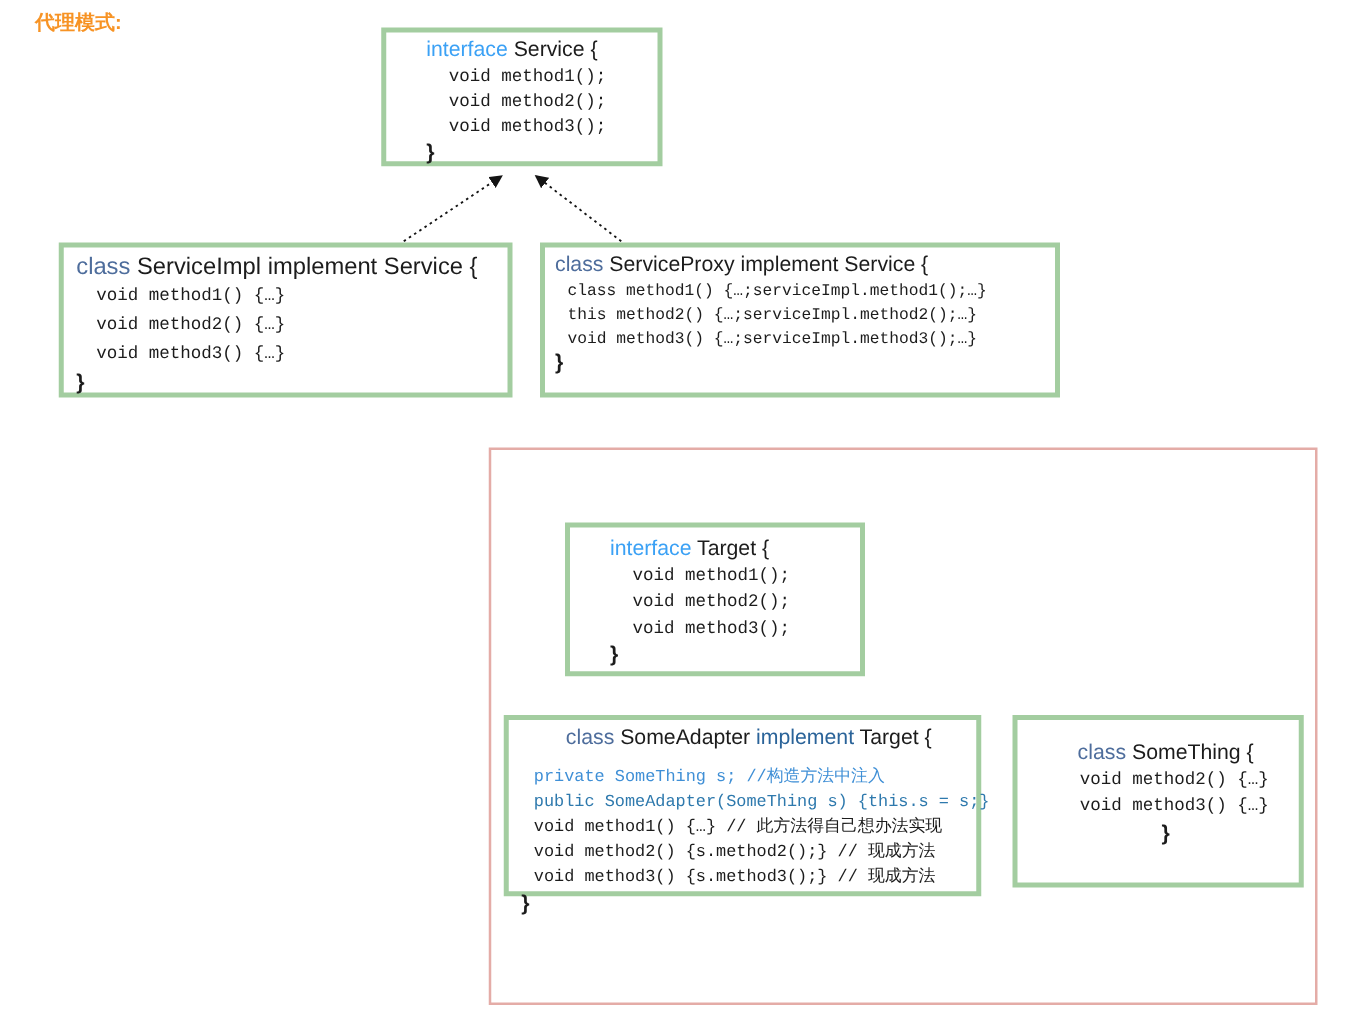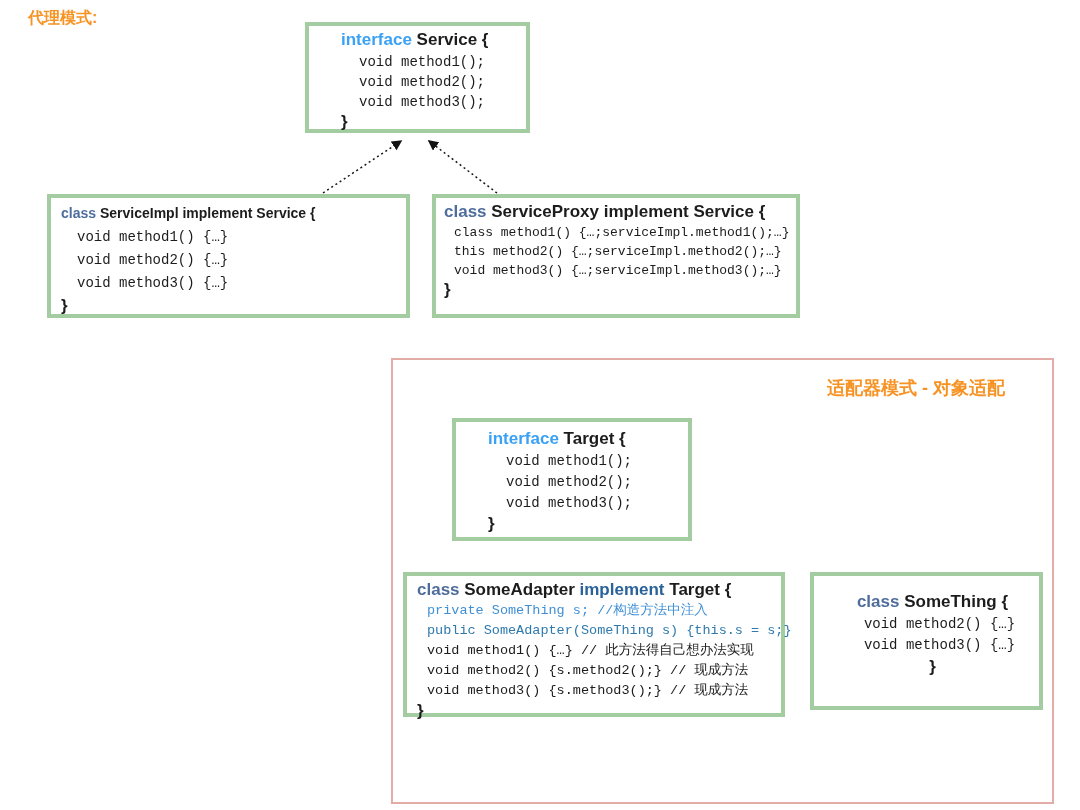--- a/index.html
+++ b/index.html
@@ -15,59 +15,59 @@
     --ink:#1c1c1c;
   }
   html,body{margin:0;padding:0;background:#fff;}
   .canvas{
     position:relative;width:1080px;height:810px;background:#fff;overflow:hidden;
     font-family:"Liberation Sans","DejaVu Sans",sans-serif;color:var(--ink);
   }
   .overlay{position:absolute;left:0;top:0;width:1080px;height:810px;pointer-events:none;}
   .codebox{position:absolute;background:#fff;border:4px solid var(--green);box-sizing:border-box;}
   .panel{position:absolute;background:#fff;border:2px solid var(--pink);box-sizing:border-box;}
-  .hdr{font-weight:bold;font-size:17px;white-space:pre;}
+  .hdr{font-weight:normal;font-size:17px;white-space:pre;}
   .kw-light{color:var(--kw-light);}
   .kw-slate{color:var(--kw-slate);}
   .kw-steel{color:var(--kw-steel);}
   .code{font-family:Liberation Mono, monospace;font-size:14px;white-space:pre;color:var(--ink);}
   .close{font-weight:bold;font-size:17px;}
   .lbl-orange{position:absolute;color:var(--orange);font-weight:bold;}
   .fld{color:var(--code-blue);}
   .ctor{color:var(--code-blue-dark);}
 
   
   .box-service{left:305px;top:22px;width:225px;height:111px;padding:2px 0 0 32px;}
   .box-service .hdr{line-height:24px;}
   .box-service .code{line-height:20px;padding-left:18px;}
   .box-service .close{line-height:19px;}
 
   
   .box-impl{left:47px;top:194px;width:363px;height:124px;padding:3px 0 0 10px;}
-  .box-impl .hdr{line-height:25px;font-size:14px;}
+  .box-impl .hdr{line-height:25px;font-size:19px;}
   .box-impl .code{line-height:23px;padding-left:16px;}
   .box-impl .close{line-height:21px;}
 
   
-  .box-proxy{left:432px;top:194px;width:368px;height:124px;padding:2px 0 0 8px;}
+  .box-proxy{left:432px;top:194px;width:416px;height:124px;padding:2px 0 0 8px;}
   .box-proxy .hdr{line-height:23px;}
   .box-proxy .fld{font-size:12px;line-height:18px;padding-left:12px;}
   .box-proxy .code{font-size:13px;line-height:19px;padding-left:10px;}
   .box-proxy .close{line-height:19px;}
 
   
   .box-target{left:452px;top:375px;width:240px;height:123px;padding:4px 0 0 32px;margin-top:43px;}
   .box-target .hdr{line-height:25px;}
   .box-target .code{line-height:21px;padding-left:18px;}
   .box-target .close{line-height:20px;}
 
   
   .box-adapter{left:403px;top:572px;width:382px;height:145px;padding:2px 0 0 10px;}
-  .box-adapter .hdr{line-height:23px;}
-  .box-adapter .fld{font-size:12px;line-height:18px;padding-left:12px;}
+  .box-adapter .hdr{line-height:23px;text-align:center;}
+  .box-adapter .fld{font-size:12px;line-height:18px;padding-left:12px;margin-top:12px;}
   .box-adapter .ctor{font-size:13px;line-height:19px;padding-left:12px;}
   .box-adapter .code{font-size:13.5px;line-height:20px;padding-left:10px;}
   .box-adapter .close{line-height:19px;}
 
   
   .box-thing{left:810px;top:572px;width:233px;height:138px;padding:14px 0 0 12px;text-align:center;}
   .box-thing .hdr{line-height:24px;}
   .box-thing .code{line-height:21px;padding-left:14px;}
   .box-thing .close{line-height:21px;}
 
@@ -88,21 +88,20 @@
         <path d="M0,0 L10,5 L0,10 z" fill="#141414"></path>
       </marker>
     </defs>
     <line x1="323" y1="193" x2="401" y2="141" stroke="#141414" stroke-width="1.5" stroke-dasharray="2 3" marker-end="url(#arrow)"></line>
     <line x1="497" y1="193" x2="429" y2="141" stroke="#141414" stroke-width="1.5" stroke-dasharray="2 3" marker-end="url(#arrow)"></line>
     <line x1="559" y1="567" x2="559" y2="514" stroke="#141414" stroke-width="1.5" stroke-dasharray="2 3" marker-end="url(#arrow)"></line>
     <path d="M 1008 717 C 940 778 720 790 566 731" fill="none" stroke="#141414" stroke-width="1.8" marker-end="url(#arrow)"></path>
   </svg>
 
   <div class="panel" style="left:391px;top:358px;width:663px;height:446px;"></div>
-  <div class="lbl-orange adapter-title">适配器模式 - 对象适配</div>
 
   <div class="codebox box-service">
     <div class="hdr"><span class="kw-light">interface </span><span>Service {</span></div>
     <div class="code">void method1();</div>
     <div class="code">void method2();</div>
     <div class="code">void method3();</div>
     <div class="close">}</div>
   </div>
 
   <div class="codebox box-impl">

